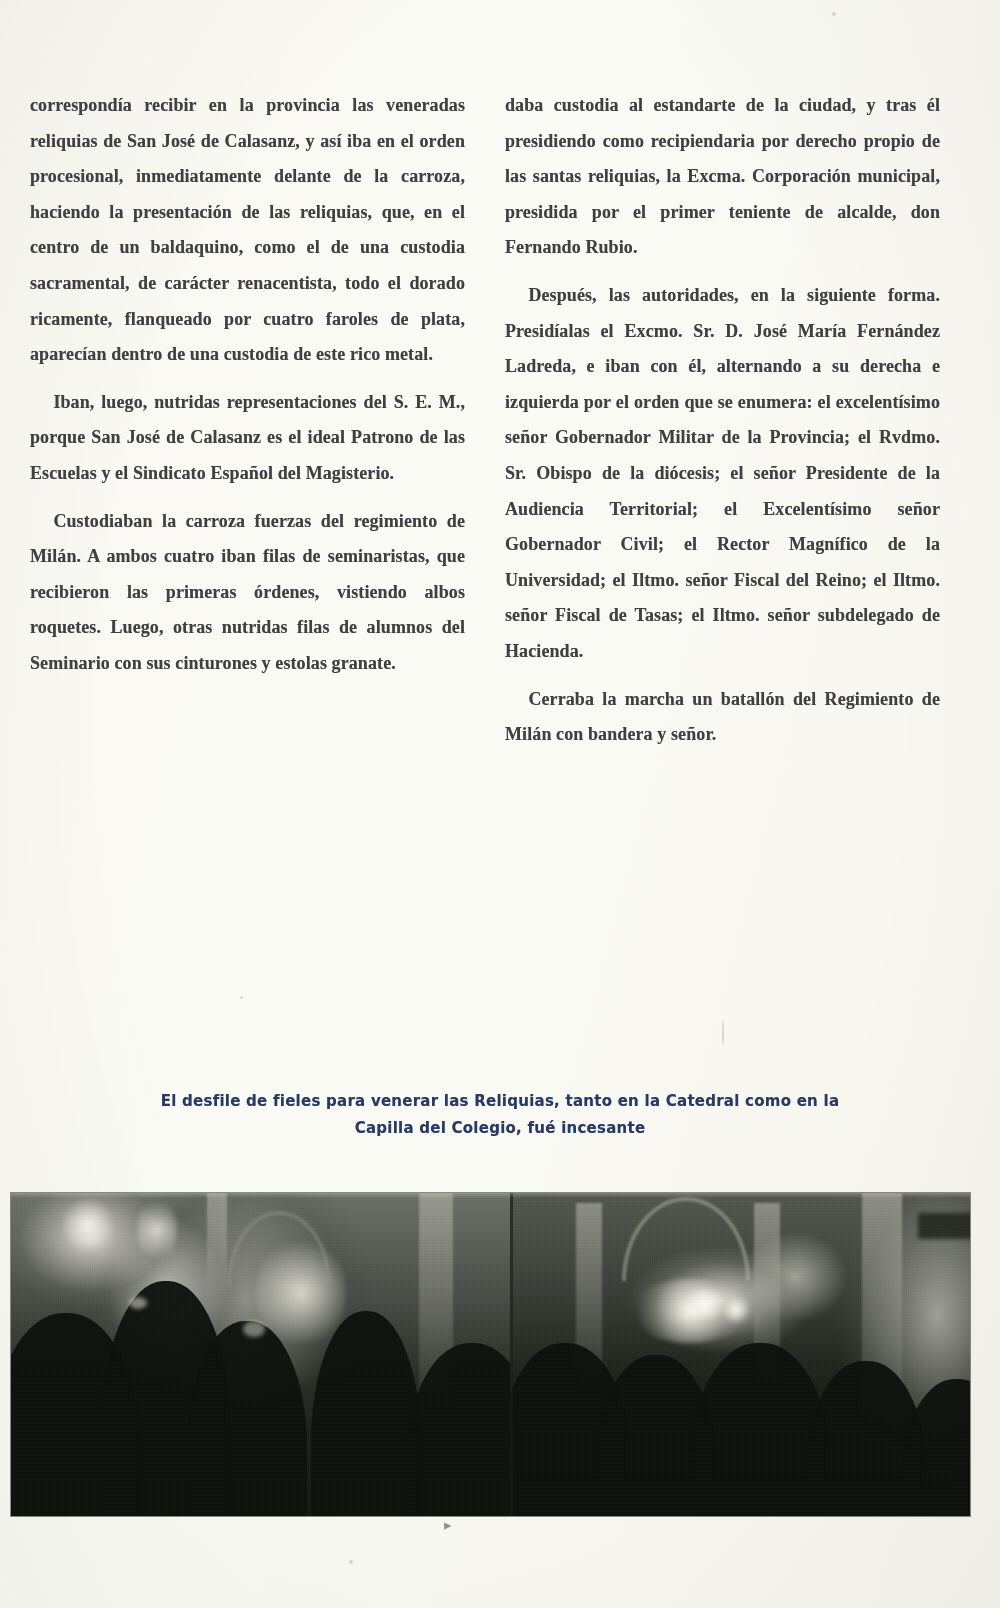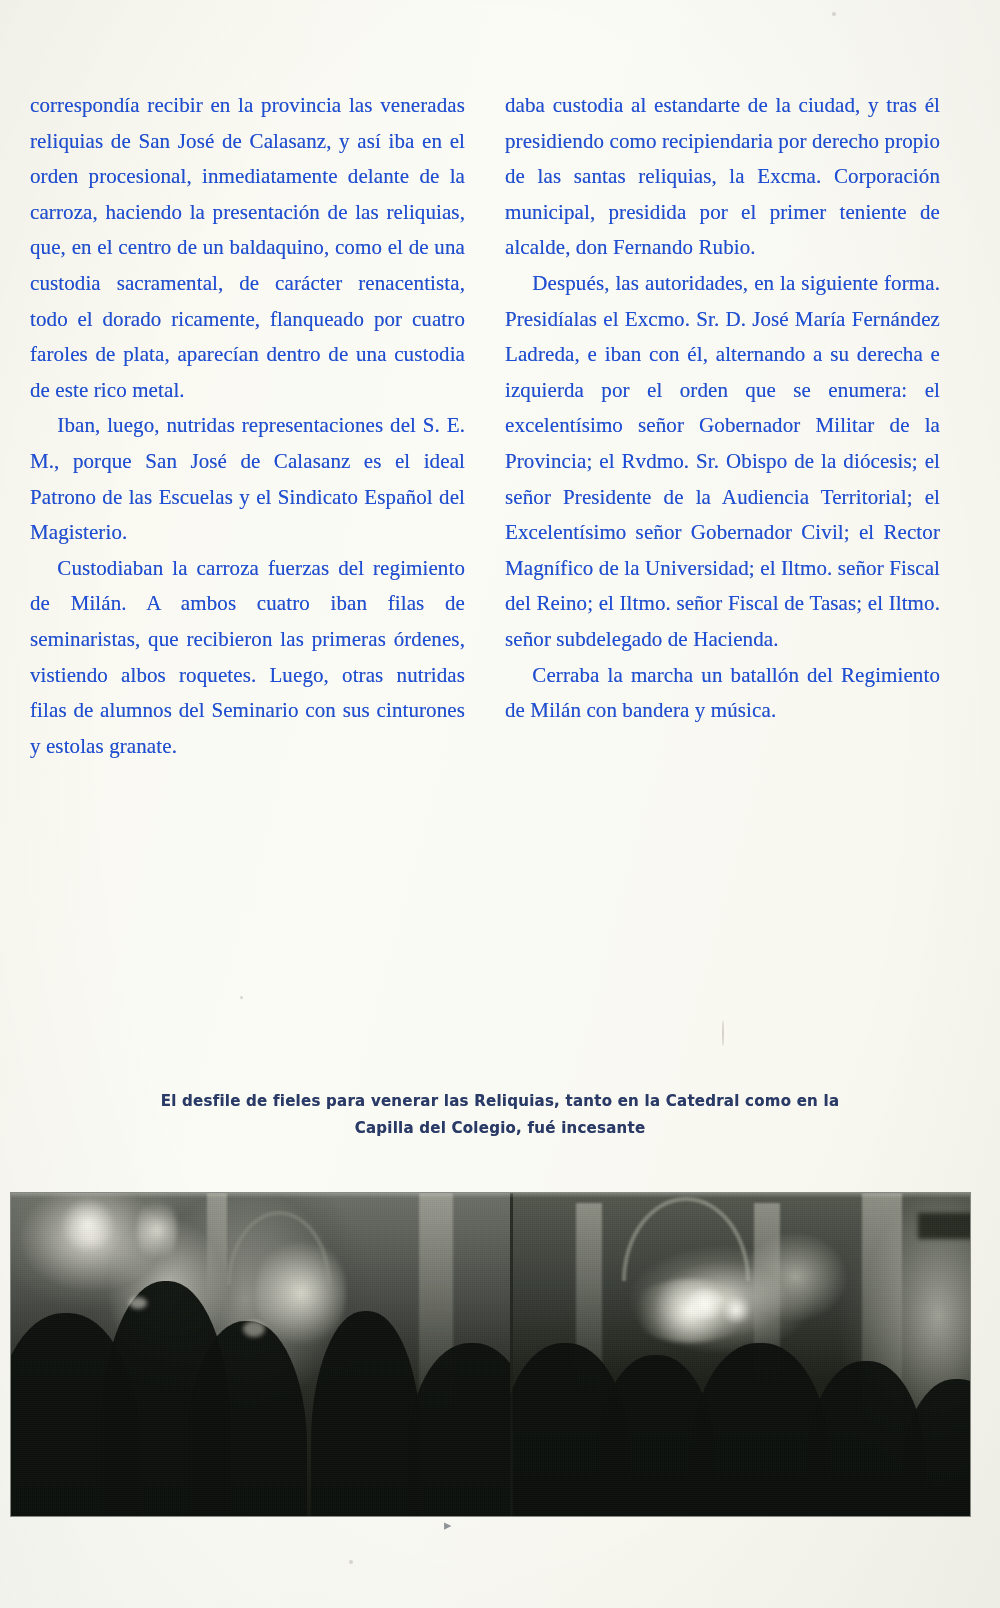--- a/index.html
+++ b/index.html
@@ -39,30 +39,31 @@
     top: 88px;
     width: 910px;
     display: flex;
     gap: 40px;
   }
   .col {
     width: 435px;
   }
   .col p {
     margin: 0;
-    color: #1d4ed8;
-    font-size: 21px;
+    color: #404040;
+    font-size: 18px;
     line-height: 35.6px;
     text-align: justify;
     text-indent: 1.3em;
     letter-spacing: .1px;
+    font-weight: bold;
     -webkit-font-smoothing: antialiased;
   }
   .col p.no-indent { text-indent: 0; }
-  .col p + p { margin-top: 0px; }
+  .col p + p { margin-top: 12px; }
 
   
   .col p {
     text-shadow: 0 0 .55px rgba(35,48,79,.45);
   }
 
   .caption {
     position: absolute;
     left: 60px;
     top: 1088px;
@@ -186,21 +187,21 @@
 
     <div class="col">
       <p class="no-indent">correspondía recibir en la provincia las veneradas reliquias de San José de Calasanz, y así iba en el orden procesional, inmediatamente delante de la carroza, haciendo la presentación de las reliquias, que, en el centro de un baldaquino, como el de una custodia sacramental, de carácter renacentista, todo el dorado ricamente, flanqueado por cuatro faroles de plata, aparecían dentro de una custodia de este rico metal.</p>
       <p>Iban, luego, nutridas representaciones del S. E. M., porque San José de Calasanz es el ideal Patrono de las Escuelas y el Sindicato Español del Magisterio.</p>
       <p>Custodiaban la carroza fuerzas del regimiento de Milán. A ambos cuatro iban filas de seminaristas, que recibieron las primeras órdenes, vistiendo albos roquetes. Luego, otras nutridas filas de alumnos del Seminario con sus cinturones y estolas granate.</p>
     </div>
 
     <div class="col">
       <p class="no-indent">daba custodia al estandarte de la ciudad, y tras él presidiendo como recipiendaria por derecho propio de las santas reliquias, la Excma. Corporación municipal, presidida por el primer teniente de alcalde, don Fernando Rubio.</p>
       <p>Después, las autoridades, en la siguiente forma. Presidíalas el Excmo. Sr. D. José María Fernández Ladreda, e iban con él, alternando a su derecha e izquierda por el orden que se enumera: el excelentísimo señor Gobernador Militar de la Provincia; el Rvdmo. Sr. Obispo de la diócesis; el señor Presidente de la Audiencia Territorial; el Excelentísimo señor Gobernador Civil; el Rector Magnífico de la Universidad; el Iltmo. señor Fiscal del Reino; el Iltmo. señor Fiscal de Tasas; el Iltmo. señor subdelegado de Hacienda.</p>
-      <p>Cerraba la marcha un batallón del Regimiento de Milán con bandera y música.</p>
+      <p>Cerraba la marcha un batallón del Regimiento de Milán con bandera y señor.</p>
     </div>
 
   </div>
 
   <div class="caption">
     <span class="l1">El desfile de fieles para venerar las Reliquias, tanto en la Catedral  como  en  la</span>
     <span class="l2">Capilla del Colegio, fué incesante</span>
   </div>
 
   <div class="photo">

